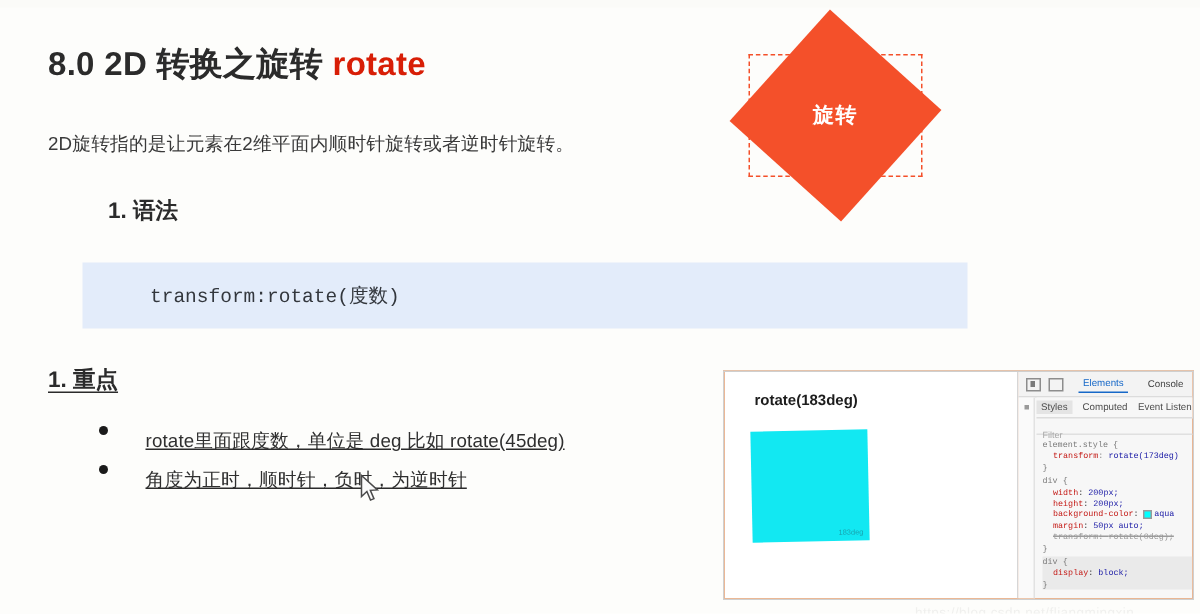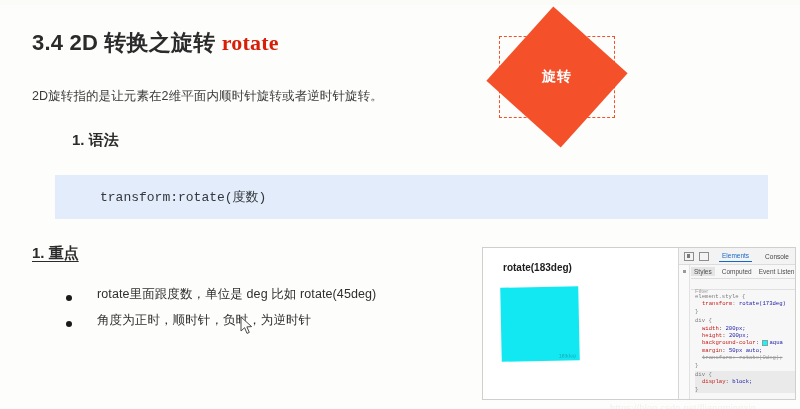--- a/index.html
+++ b/index.html
@@ -36,21 +36,20 @@
     position: absolute;
     left: 32px; top: 28px;
     font-size: 22px;
     font-weight: bold;
     letter-spacing: 0.2px;
     color: #2b2b2b;
     white-space: nowrap;
   }
   .h-main .kw {
     color: #d81e06;
-    font-family: Liberation Serif, serif;
   }
 
   .intro {
     position: absolute;
     left: 32px; top: 88px;
     font-size: 12.5px;
     color: #3a3a3a;
     letter-spacing: 0.1px;
     white-space: nowrap;
   }
@@ -60,21 +59,21 @@
     left: 32px; top: 131px;
     font-size: 15px;
     font-weight: bold;
     color: #2b2b2b;
     margin-left: 40px;
   }
 
   .code-block {
     position: absolute;
     left: 55px; top: 175px;
-    width: 713px; height: 44px;
+    width: 590px; height: 44px;
     background: #e3ecfa;
   }
   .code-block .code-text {
     position: absolute;
     left: 45px; top: 13px;
     font-family: "Liberation Mono", "DejaVu Sans Mono", monospace;
     font-size: 13px;
     color: #33373d;
     white-space: nowrap;
   }
@@ -89,23 +88,24 @@
     text-underline-offset: 3px;
   }
 
   .bullets {
     position: absolute;
     left: 66px; top: 286px;
     width: 400px;
   }
   .bullet-row {
     display: flex;
-    align-items: flex-end;
+    align-items: flex-start;
     margin-bottom: 9px;
     white-space: nowrap;
+    text-decoration: underline;
   }
   .bullet-dot {
     width: 6px; height: 6px;
     border-radius: 50%;
     background: #1a1a1a;
     flex: 0 0 auto;
     margin-right: 25px;
     transform: translateY(-2px);
   }
   .bullet-text {
@@ -331,21 +331,21 @@
   }
 </style>
 </head>
 <body>
 
 <div class="top-strip"></div>
 
 <div class="article">
 
   <div class="h-main">
-    <span>3.4 2D 转换之旋转 </span><span class="kw">rotate</span>
+    <span>8.0 2D 转换之旋转 </span><span class="kw">rotate</span>
   </div>
 
   <div class="intro">2D旋转指的是让元素在2维平面内顺时针旋转或者逆时针旋转。</div>
 
   <div class="h-sub1">1. 语法</div>
 
   <div class="code-block">
     <div class="code-text">transform:rotate(度数)</div>
   </div>
 

